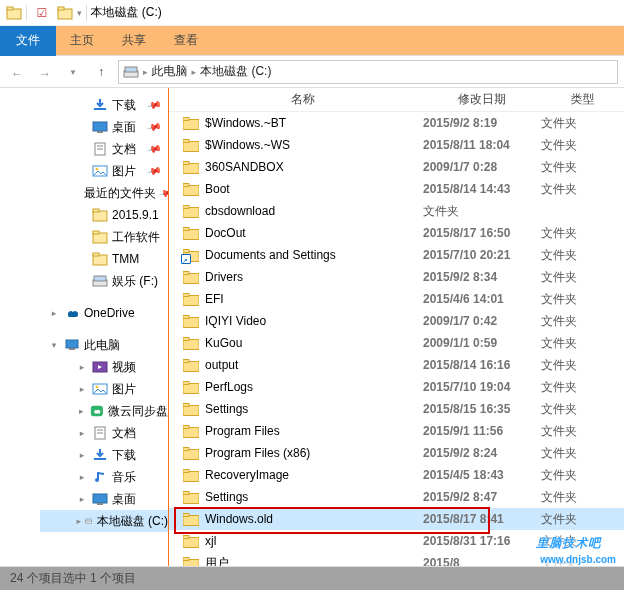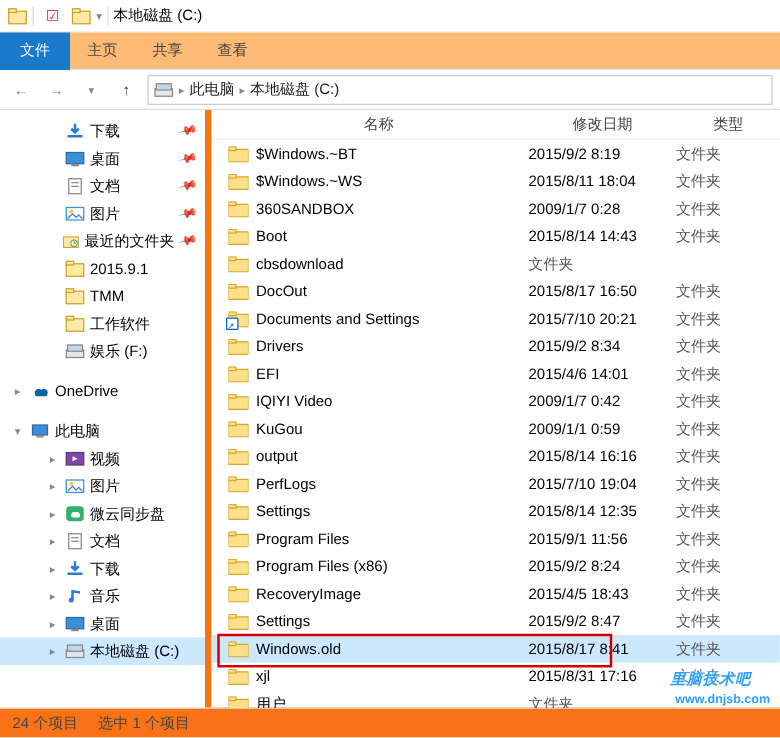--- a/index.html
+++ b/index.html
@@ -10,48 +10,48 @@
 .ribbon { display: flex; align-items: center; height: 30px; border-bottom: 1px solid #ddd; background: #fdba74; }
 .ribbon-tab { padding: 6px 14px; height: 30px; display: flex; align-items: center; color: #444; cursor: default; }
 .ribbon-tab.file { background: #1979ca; color: #fff; padding: 6px 16px; }
 .toolbar { height: 32px; display: flex; align-items: center; padding: 0 6px; gap: 6px; border-bottom: 1px solid #ddd; background: #fff; }
 .nav-btn { width: 22px; height: 22px; display: flex; align-items: center; justify-content: center; color: #888; }
 .nav-btn.enabled { color: #333; }
 .addr-bar { flex: 1; height: 24px; border: 1px solid #ccc; display: flex; align-items: center; padding: 0 4px; gap: 4px; background: #fff; }
 .crumb { display: flex; align-items: center; gap: 4px; color: #222; }
 .crumb-sep { color: #888; font-size: 9px; }
 .main { display: flex; height: 478px; }
-.sidebar { width: 169px; border-right: 5px solid #f97316; overflow-y: auto; padding-top: 6px; background: #fff; position: relative; }
+.sidebar { width: 169px; border-right: 1px solid #f97316; overflow-y: auto; padding-top: 6px; background: #fff; position: relative; padding-left: 40px; }
 .sidebar::-webkit-scrollbar { width: 16px; }
 .sidebar::-webkit-scrollbar-thumb { background: #c0c0c0; }
 .tree-item { display: flex; align-items: center; height: 22px; padding-left: 8px; gap: 4px; cursor: default; white-space: nowrap; }
 .tree-item.depth1 { padding-left: 36px; }
 .tree-item.selected { background: #cce8ff; }
 .tree-item .exp { width: 12px; color: #888; font-size: 9px; text-align: center; }
 .tree-item .pin { margin-left: auto; margin-right: 8px; color: #888; font-size: 10px; transform: rotate(30deg); }
 .ti-icon { width: 16px; height: 14px; display: flex; align-items: center; justify-content: center; }
 .content { flex: 1; overflow: hidden; }
 .cols { display: flex; height: 24px; border-bottom: 1px solid #eee; align-items: center; color: #444; text-align: center; }
 .col-name { width: 254px; padding-left: 14px; }
 .col-date { width: 118px; }
 .col-type { flex: 1; }
 .rows { overflow-y: auto; height: 454px; }
 .row { display: flex; height: 22px; align-items: center; cursor: default; }
 .row.selected { background: #cce8ff; }
 .row.highlighted { position: relative; }
 .row.highlighted::after { content:""; position:absolute; left:5px; top:-1px; width:312px; height:23px; border:2px solid #d40000; pointer-events:none; }
 .rn { width: 254px; display: flex; align-items: center; gap: 6px; padding-left: 14px; }
-.rd { width: 118px; color: #000000; }
+.rd { width: 118px; color: #737373; font-weight: bold; }
 .rt { flex: 1; color: #555; }
 .folder-icon { width: 16px; height: 13px; }
 .folder-icon svg { display:block; }
 .shortcut-icon { position: relative; }
 .shortcut-icon::after { content:""; position:absolute; left:-2px; bottom:-2px; width:8px; height:8px; background:#fff; border:1px solid #0066cc; border-radius:1px; }
 .shortcut-icon::before { content:"↗"; position:absolute; left:-1px; bottom:-3px; font-size:7px; color:#0066cc; z-index:1; }
-.status { height: 24px; border-top: 1px solid #ddd; display: flex; align-items: center; padding: 0 10px; gap: 16px; color: #444; background: #f97316; }
+.status { height: 24px; border-top: 1px solid #ddd; display: flex; align-items: center; padding: 0 10px; color: #444; background: #a3a3a3; }
 .section-gap { height: 10px; }
 .watermark { position: absolute; right: 4px; bottom: 24px; color: #2aa0ff; font-style: italic; font-weight: bold; font-size: 22px; letter-spacing: 1px; text-shadow: 0 0 2px #fff, 0 0 2px #fff; pointer-events: none; }
 .watermark .sub { display:block; font-size:10px; font-style:normal; color:#2aa0ff; letter-spacing:0; background:rgba(255,255,255,0.6); border-radius:6px; padding:1px 4px; }
 </style>
 </head>
 <body>
 
 <div class="title-bar">
   <span class="tb-icon">
     <svg viewBox="0 0 16 14">
@@ -169,31 +169,31 @@
         <span>2015.9.1</span>
       </div>
       <div class="tree-item depth1">
         <span class="exp"></span>
         <span class="ti-icon">
           <svg viewBox="0 0 16 14">
             <rect x="1" y="3" width="14" height="10" fill="#ffe9a6" stroke="#c9a227"></rect>
             <rect x="1" y="1" width="6" height="3" fill="#ffe9a6" stroke="#c9a227"></rect>
           </svg>
         </span>
-        <span>TMM</span>
+        <span>工作软件</span>
       </div>
       <div class="tree-item depth1">
         <span class="exp"></span>
         <span class="ti-icon">
           <svg viewBox="0 0 16 14">
             <rect x="1" y="3" width="14" height="10" fill="#ffe9a6" stroke="#c9a227"></rect>
             <rect x="1" y="1" width="6" height="3" fill="#ffe9a6" stroke="#c9a227"></rect>
           </svg>
         </span>
-        <span>工作软件</span>
+        <span>TMM</span>
       </div>
       <div class="tree-item depth1">
         <span class="exp"></span>
         <span class="ti-icon">
           <svg viewBox="0 0 16 14">
             <rect x="1" y="6" width="14" height="6" fill="#e6e6e6" stroke="#888"></rect>
             <rect x="2" y="2" width="12" height="5" fill="#bcd7ee" stroke="#888"></rect>
           </svg>
         </span>
         <span>娱乐 (F:)</span>
@@ -481,21 +481,21 @@
         <div class="row">
           <div class="rn">
             <span class="folder-icon">
               <svg viewBox="0 0 16 13">
                 <rect x="0" y="2.5" width="16" height="10" fill="#ffe08a" stroke="#d4a72c"></rect>
                 <rect x="0" y="0.5" width="6" height="3" fill="#ffe08a" stroke="#d4a72c"></rect>
               </svg>
             </span>
             <span>Settings</span>
           </div>
-          <div class="rd">2015/8/14 12:35</div>
+          <div class="rd">2015/8/15 16:35</div>
           <div class="rt">文件夹</div>
         </div>
         <div class="row">
           <div class="rn">
             <span class="folder-icon">
               <svg viewBox="0 0 16 13">
                 <rect x="0" y="2.5" width="16" height="10" fill="#ffe08a" stroke="#d4a72c"></rect>
                 <rect x="0" y="0.5" width="6" height="3" fill="#ffe08a" stroke="#d4a72c"></rect>
               </svg>
             </span>
@@ -572,20 +572,21 @@
         <div class="row">
           <div class="rn">
             <span class="folder-icon">
               <svg viewBox="0 0 16 13">
                 <rect x="0" y="2.5" width="16" height="10" fill="#ffe08a" stroke="#d4a72c"></rect>
                 <rect x="0" y="0.5" width="6" height="3" fill="#ffe08a" stroke="#d4a72c"></rect>
               </svg>
             </span>
             <span>用户</span>
           </div>
+          <div class="rd">2015/8</div>
           <div class="rt">文件夹</div>
         </div>
       </div>
   </div>
 </div>
 
 <div class="status">
   <span>24 个项目</span>
   <span>选中 1 个项目</span>
 </div>

